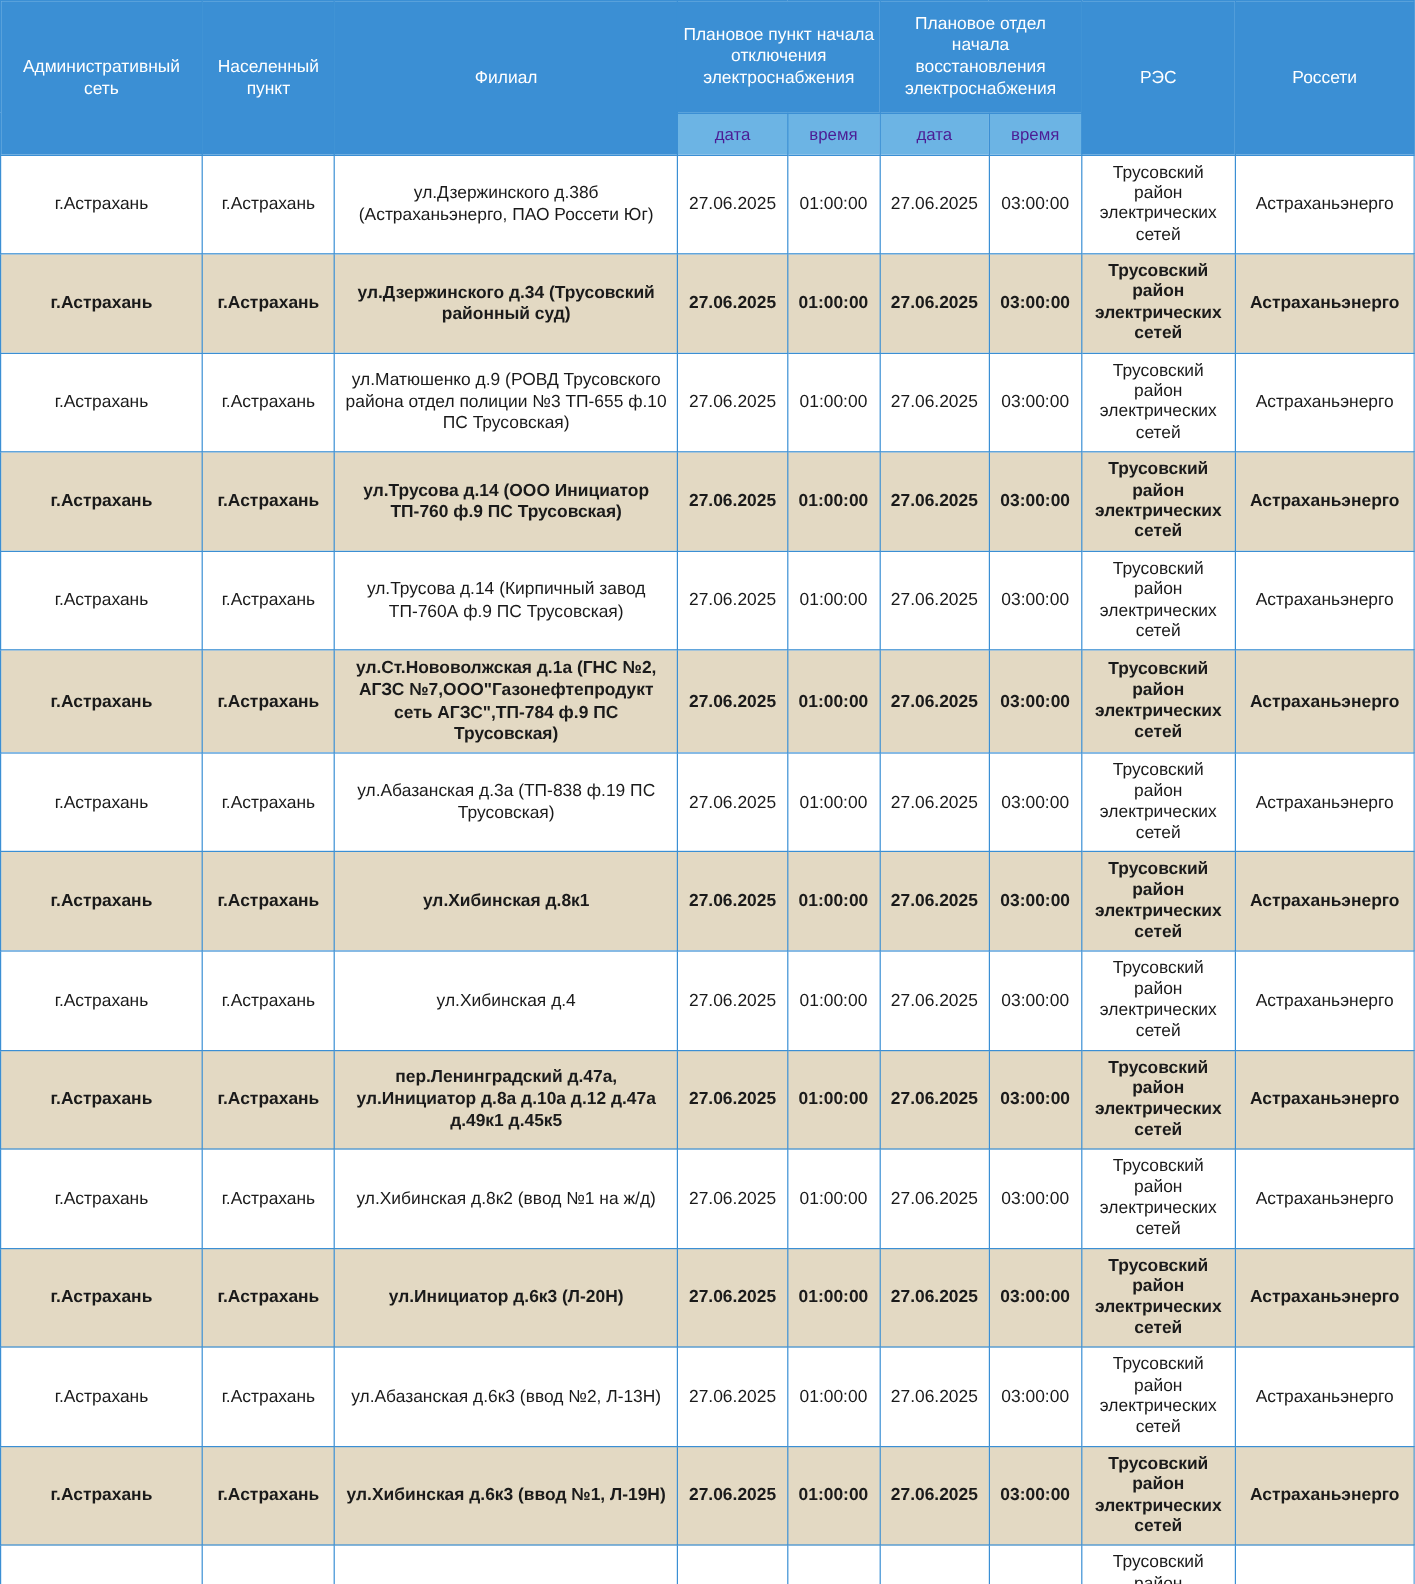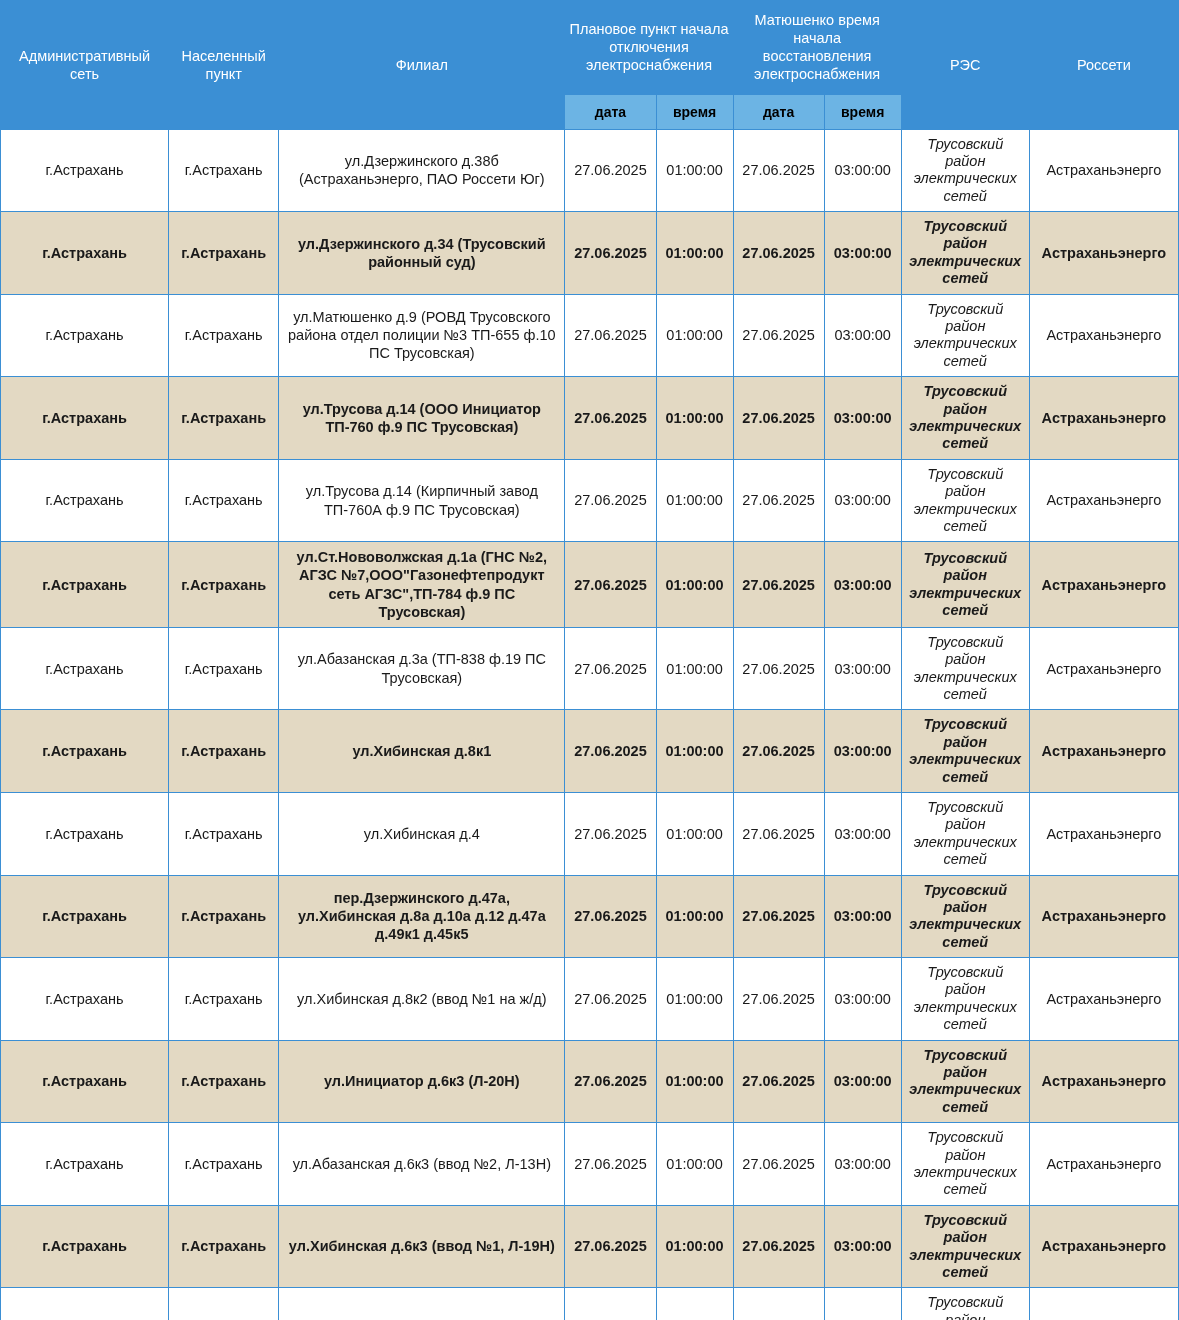--- a/index.html
+++ b/index.html
@@ -28,22 +28,22 @@
     background: #3b8fd4;
     color: #ffffff;
     font-weight: normal;
     font-size: 14.5px;
     line-height: 1.25;
     padding: 10px 4px;
   }
   
   thead tr.head-sub th {
     background: #6cb4e4;
-    color: #000000;
-    font-weight: bold;
+    color: #4c1d95;
+    font-weight: normal;
     font-size: 14px;
     height: 24px;
     padding: 5px 4px;
   }
   tbody td {
     font-size: 14.5px;
     color: #1a1a1a;
     line-height: 1.25;
   }
   tbody tr.row-odd td {
@@ -58,21 +58,21 @@
   col.c-locality { width: 110px; }
   col.c-street   { width: 286px; }
   col.c-offdate  { width: 91px; }
   col.c-offtime  { width: 77px; }
   col.c-ondate   { width: 91px; }
   col.c-ontime   { width: 77px; }
   col.c-res      { width: 128px; }
   col.c-branch   { width: 149px; }
 
   td.street { }
-  td.res { line-height: 1.2; font-style: italic; }
+  td.res { line-height: 1.2; }
 </style>
 </head>
 <body>
 
 <table class="outage-table">
   <colgroup>
     <col class="c-district">
     <col class="c-locality">
     <col class="c-street">
     <col class="c-offdate">
@@ -81,21 +81,21 @@
     <col class="c-ontime">
     <col class="c-res">
     <col class="c-branch">
   </colgroup>
   <thead>
     <tr class="head-main">
       <th rowspan="2">Административный сеть</th>
       <th rowspan="2">Населенный пункт</th>
       <th rowspan="2">Филиал</th>
       <th colspan="2">Плановое пункт начала отключения электроснабжения</th>
-      <th colspan="2">Матюшенко время начала восстановления электроснабжения</th>
+      <th colspan="2">Плановое отдел начала восстановления электроснабжения</th>
       <th rowspan="2">РЭС</th>
       <th rowspan="2">Россети</th>
     </tr>
     <tr class="head-sub">
       <th>дата</th>
       <th>время</th>
       <th>дата</th>
       <th>время</th>
     </tr>
   </thead>
@@ -195,21 +195,21 @@
         <td>27.06.2025</td>
         <td>01:00:00</td>
         <td>27.06.2025</td>
         <td>03:00:00</td>
         <td class="res">Трусовский район электрических сетей</td>
         <td>Астраханьэнерго</td>
       </tr>
       <tr class="row-even">
         <td>г.Астрахань</td>
         <td>г.Астрахань</td>
-        <td class="street">пер.Дзержинского д.47а, ул.Хибинская д.8а д.10а д.12 д.47а д.49к1 д.45к5</td>
+        <td class="street">пер.Ленинградский д.47а, ул.Инициатор д.8а д.10а д.12 д.47а д.49к1 д.45к5</td>
         <td>27.06.2025</td>
         <td>01:00:00</td>
         <td>27.06.2025</td>
         <td>03:00:00</td>
         <td class="res">Трусовский район электрических сетей</td>
         <td>Астраханьэнерго</td>
       </tr>
       <tr class="row-odd">
         <td>г.Астрахань</td>
         <td>г.Астрахань</td>

